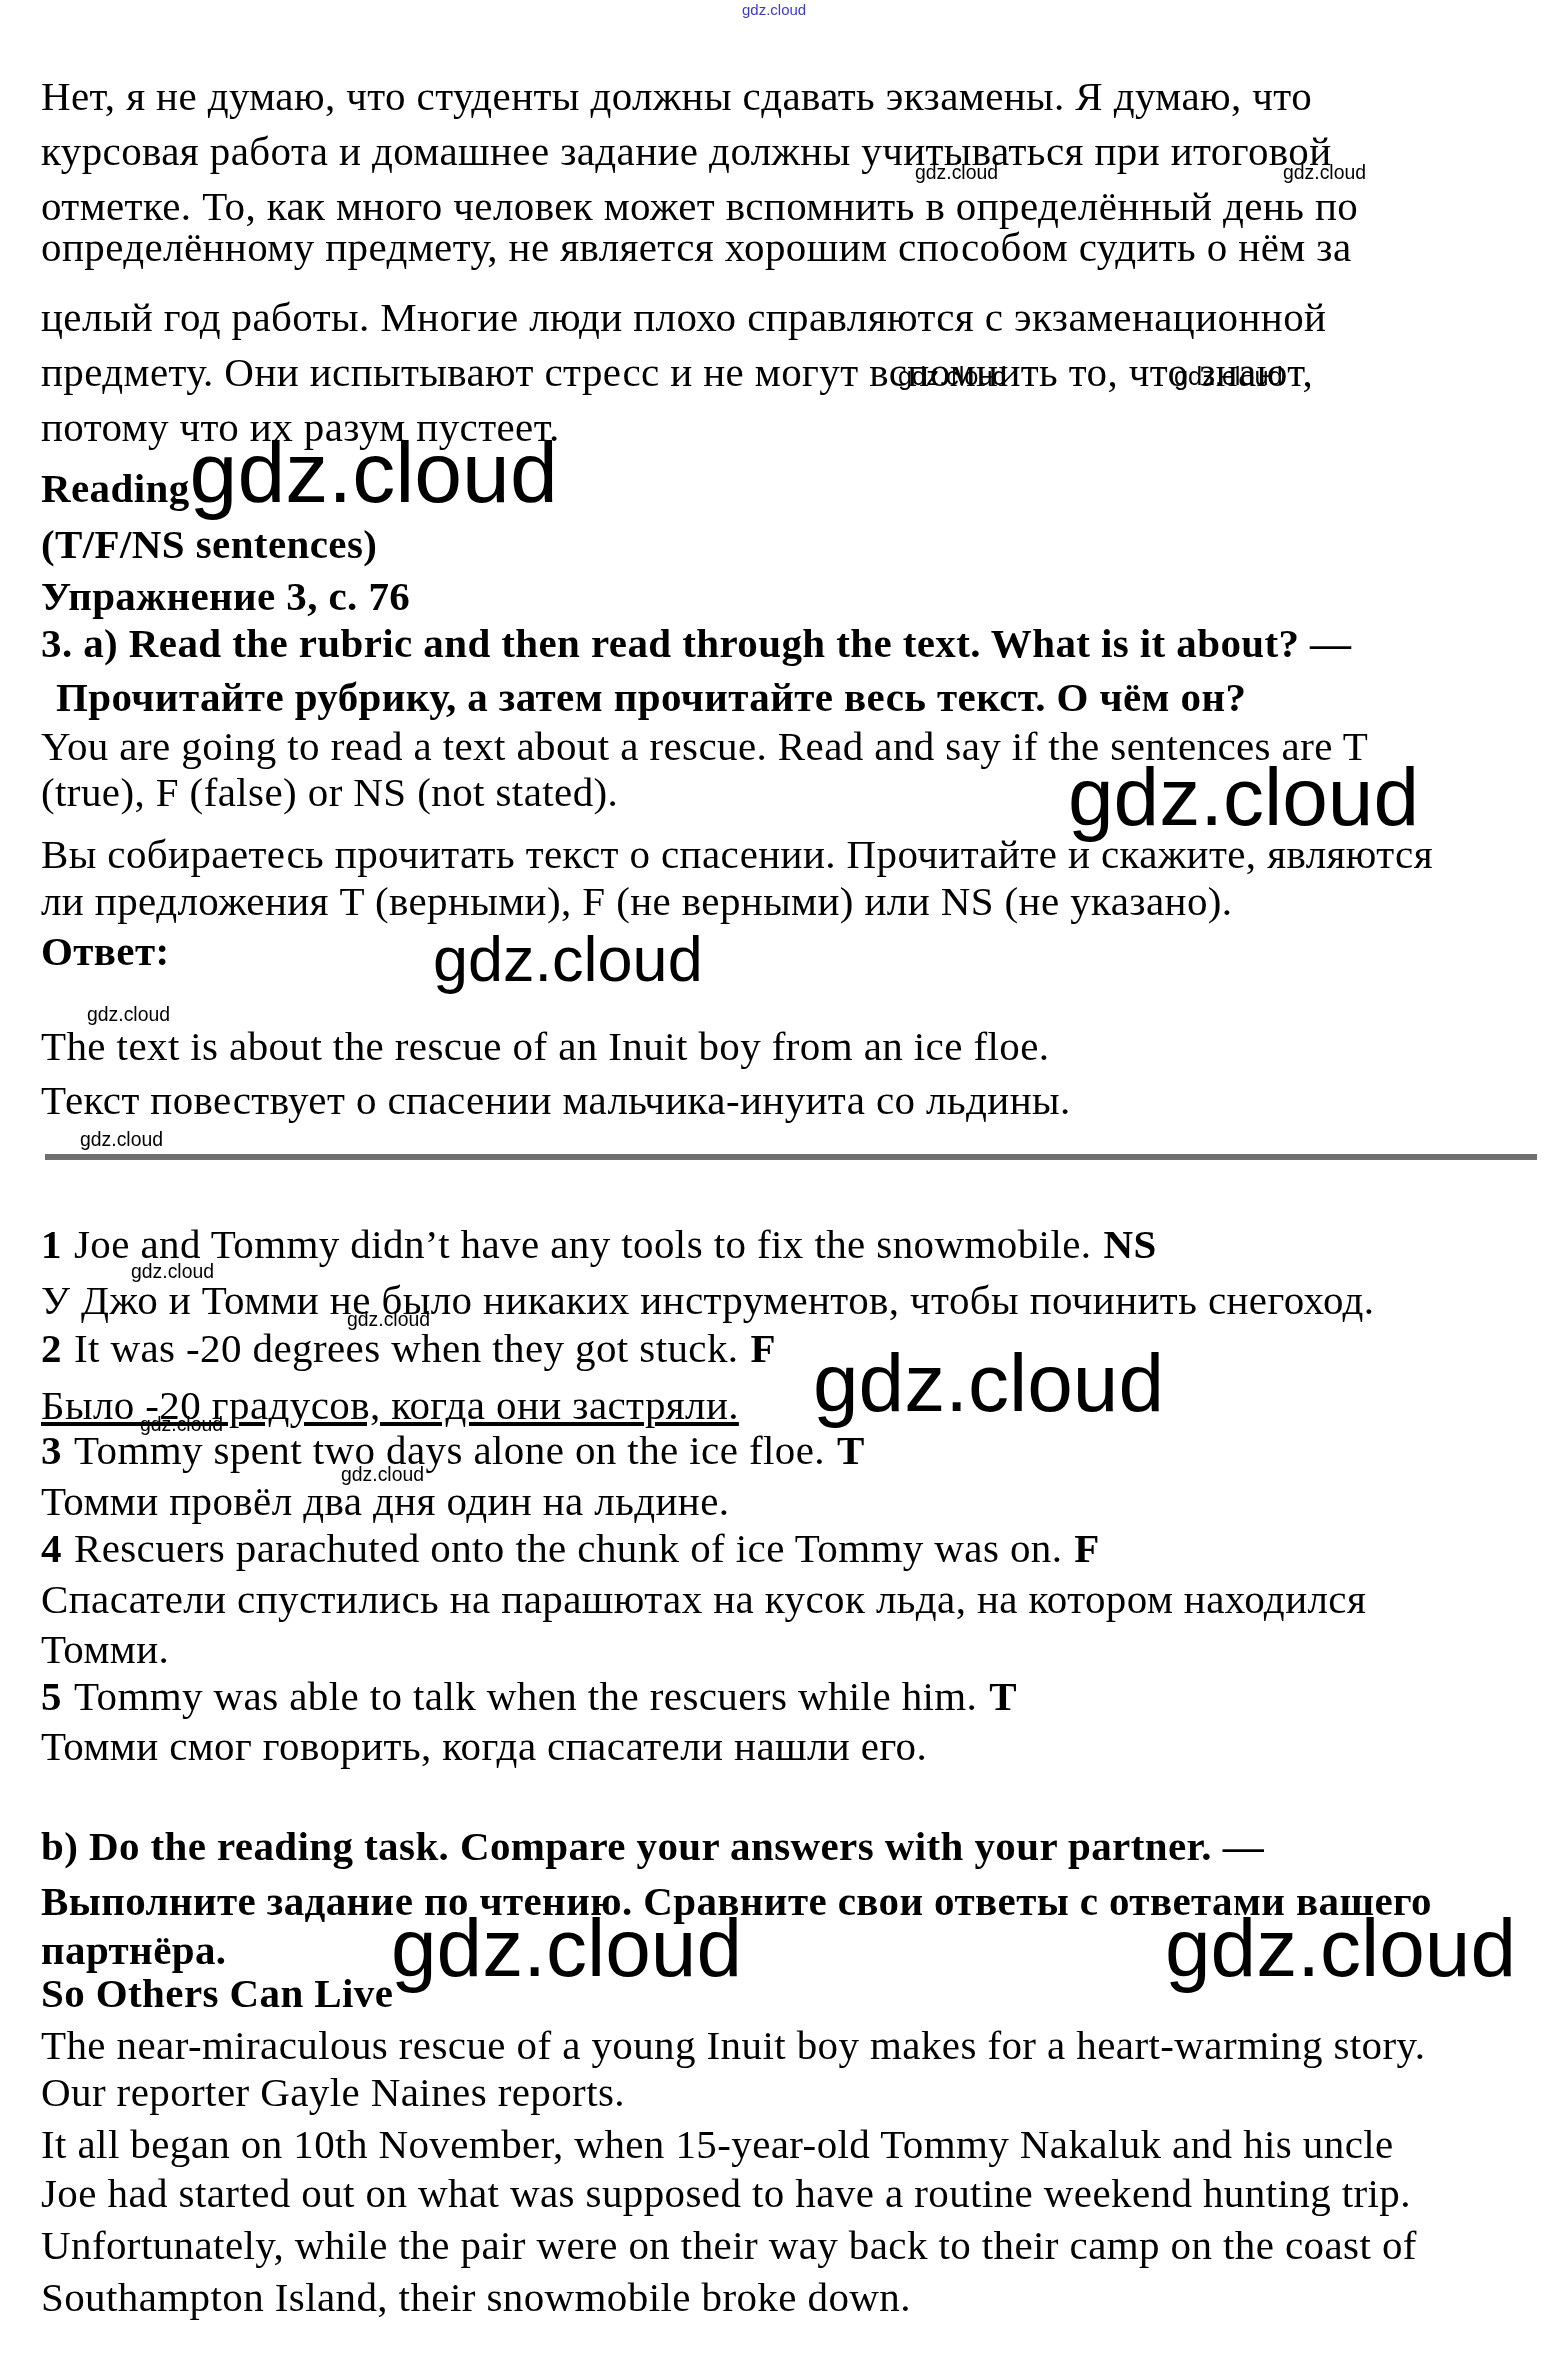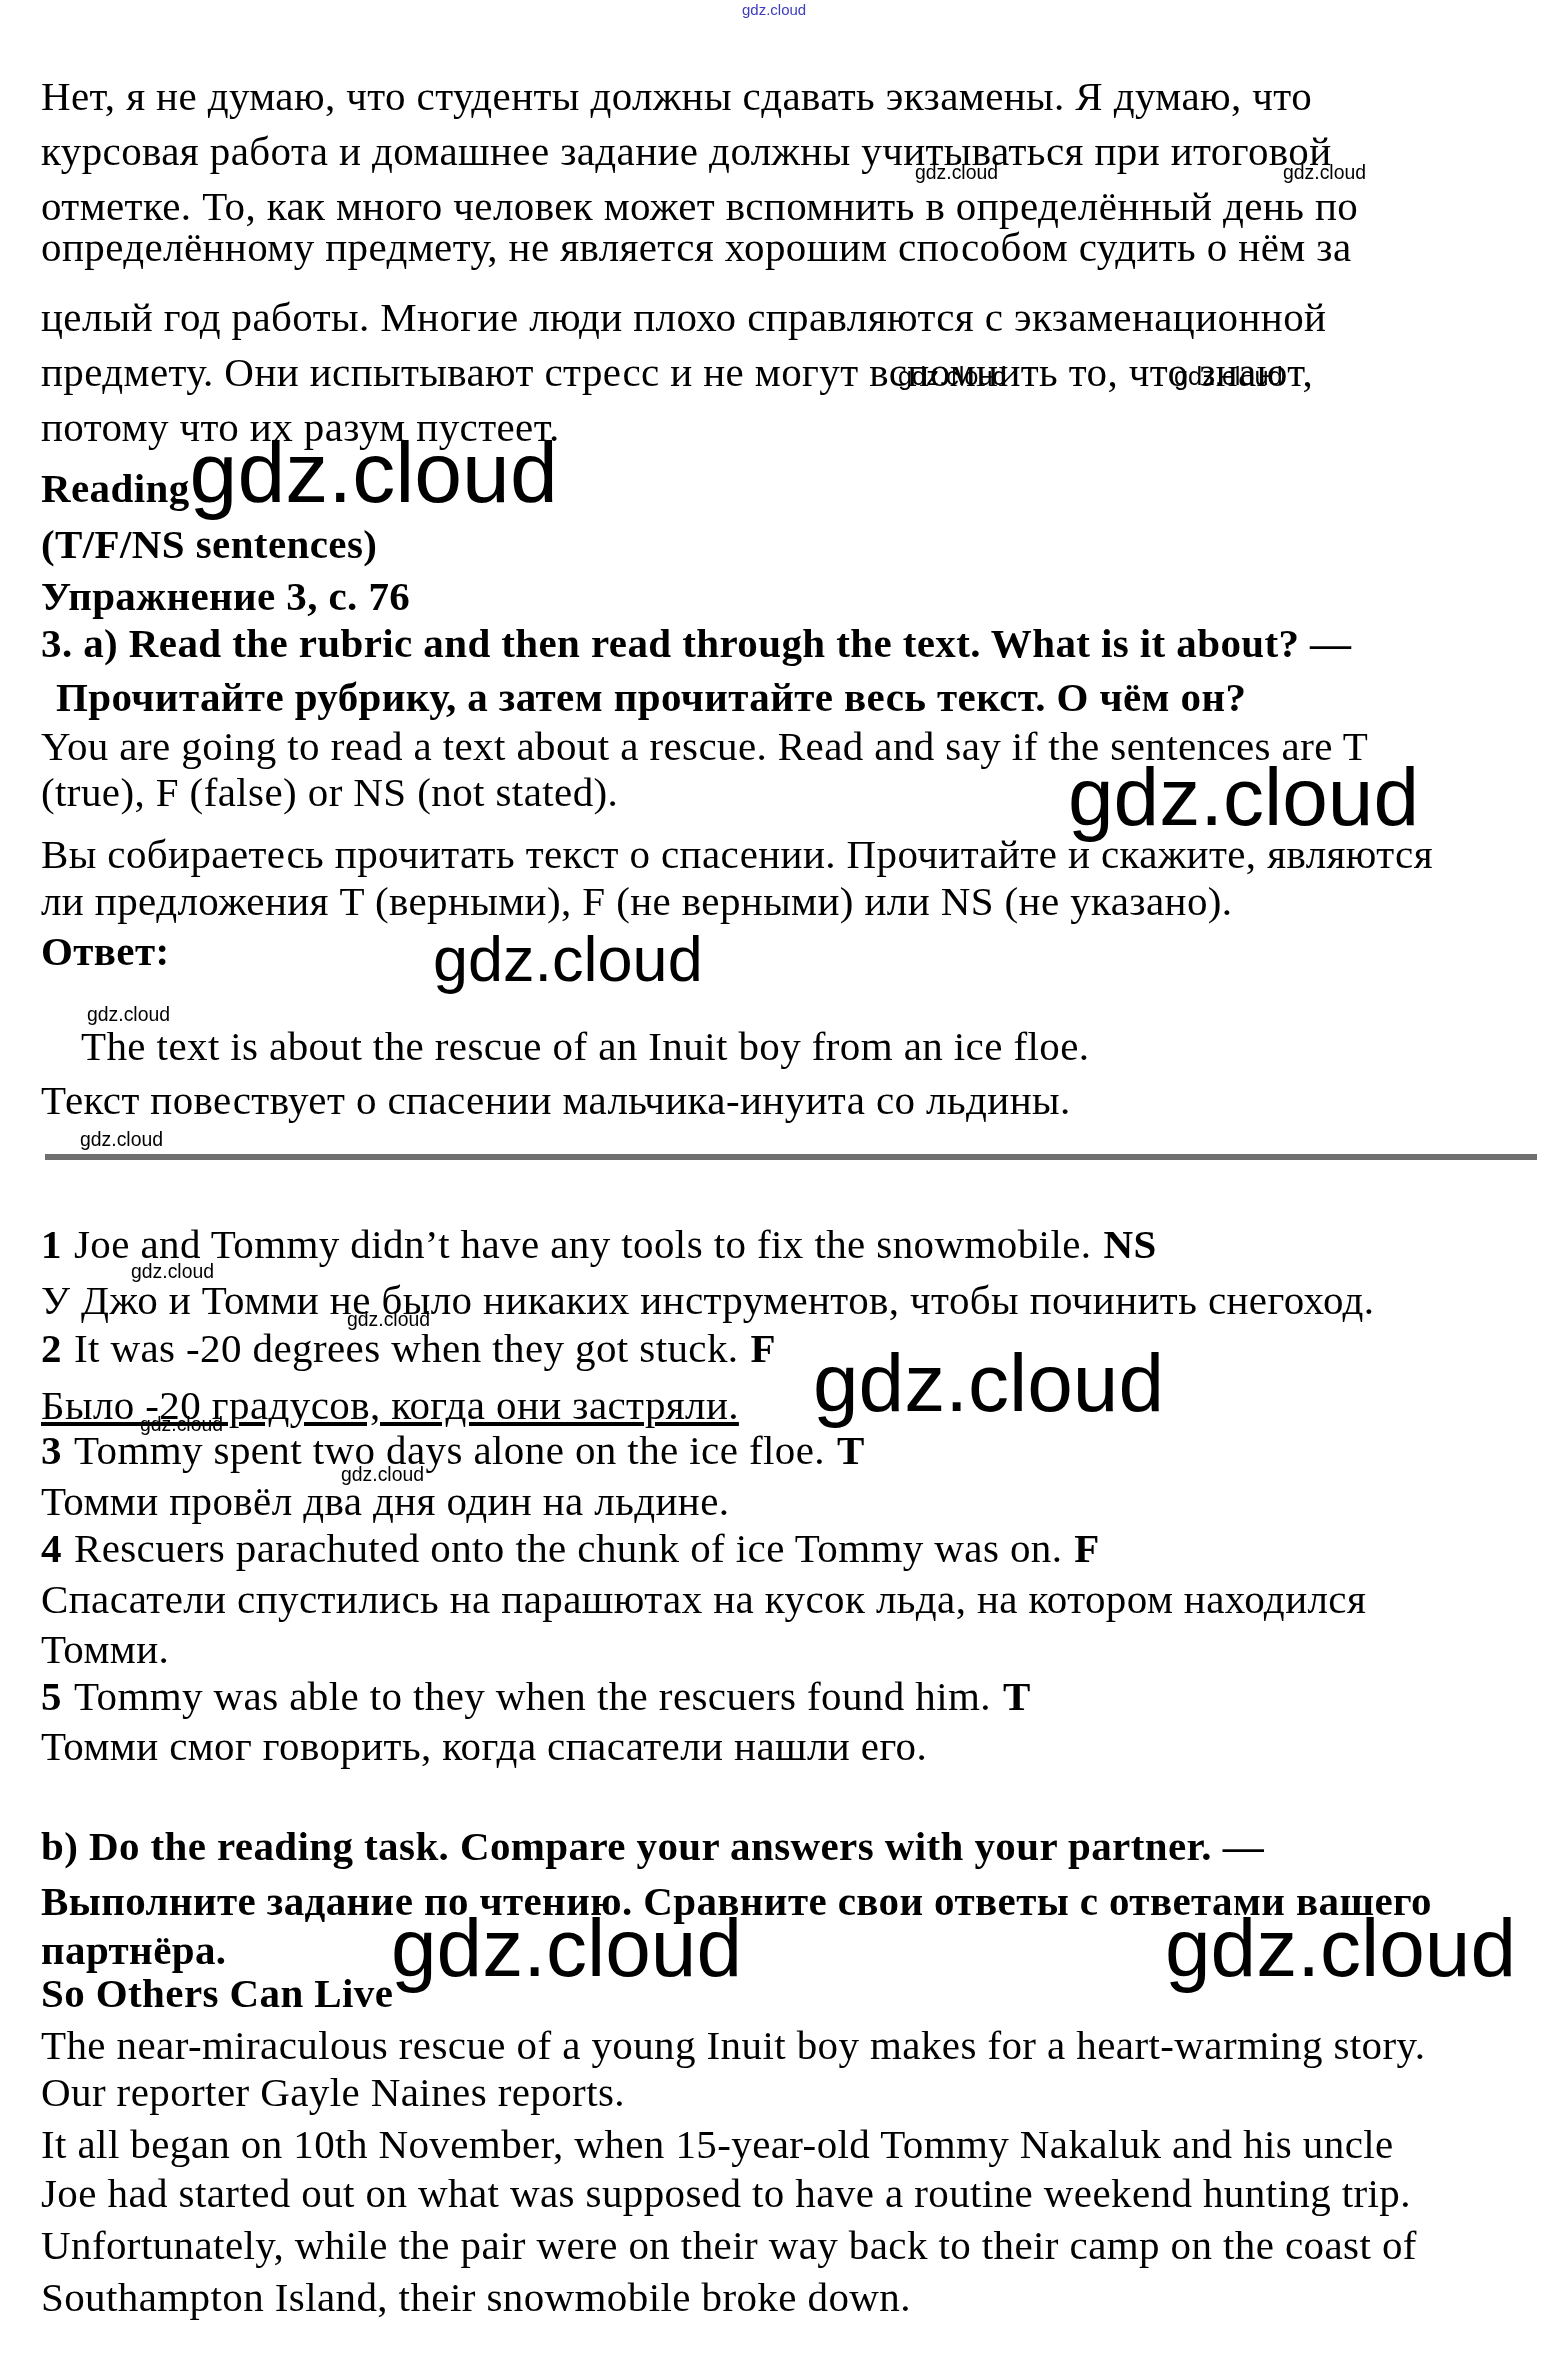--- a/index.html
+++ b/index.html
@@ -75,21 +75,21 @@
 <div class="wm wm-lg" style="left:1068px;top:756px;">gdz.cloud</div>
 
 <div class="ln" style="top:833px;">Вы собираетесь прочитать текст о спасении. Прочитайте и скажите, являются</div>
 <div class="ln" style="top:880px;">ли предложения T (верными), F (не верными) или NS (не указано).</div>
 
 <div class="ln b" style="top:930px;">Ответ:</div>
 <div class="wm wm-md" style="left:433px;top:928px;">gdz.cloud</div>
 
 <div class="wm wm-sm" style="left:87px;top:1005px;">gdz.cloud</div>
 
-<div class="ln" style="top:1025px;margin-left:40px;">The text is about the rescue of an Inuit boy from an ice floe.</div>
+<div class="ln" style="top:1025px;">The text is about the rescue of an Inuit boy from an ice floe.</div>
 <div class="ln" style="top:1079px;">Текст повествует о спасении мальчика-инуита со льдины.</div>
 
 <div class="wm wm-sm" style="left:80px;top:1130px;">gdz.cloud</div>
 
 <div class="divider"></div>
 
 <div class="ln" style="top:1223px;">
   <span class="num">1</span><span>Joe and Tommy didn’t have any tools to fix the snowmobile.</span><span class="mark">NS</span>
 </div>
 <div class="wm wm-sm" style="left:131px;top:1262px;">gdz.cloud</div>
@@ -109,21 +109,21 @@
 <div class="wm wm-sm" style="left:341px;top:1465px;">gdz.cloud</div>
 <div class="ln" style="top:1480px;">Томми провёл два дня один на льдине.</div>
 
 <div class="ln" style="top:1527px;">
   <span class="num">4</span><span>Rescuers parachuted onto the chunk of ice Tommy was on.</span><span class="mark">F</span>
 </div>
 <div class="ln" style="top:1578px;">Спасатели спустились на парашютах на кусок льда, на котором находился</div>
 <div class="ln" style="top:1628px;">Томми.</div>
 
 <div class="ln" style="top:1675px;">
-  <span class="num">5</span><span>Tommy was able to they when the rescuers found him.</span><span class="mark">T</span>
+  <span class="num">5</span><span>Tommy was able to talk when the rescuers while him.</span><span class="mark">T</span>
 </div>
 <div class="ln" style="top:1725px;">Томми смог говорить, когда спасатели нашли его.</div>
 
 <div class="ln b" style="top:1825px;">b) Do the reading task. Compare your answers with your partner. —</div>
 <div class="ln b" style="top:1880px;">Выполните задание по чтению. Сравните свои ответы с ответами вашего</div>
 <div class="wm wm-lg" style="left:391px;top:1907px;">gdz.cloud</div>
 <div class="wm wm-lg" style="left:1165px;top:1907px;">gdz.cloud</div>
 <div class="ln b" style="top:1929px;">партнёра.</div>
 
 <div class="ln b" style="top:1972px;">So Others Can Live</div>

